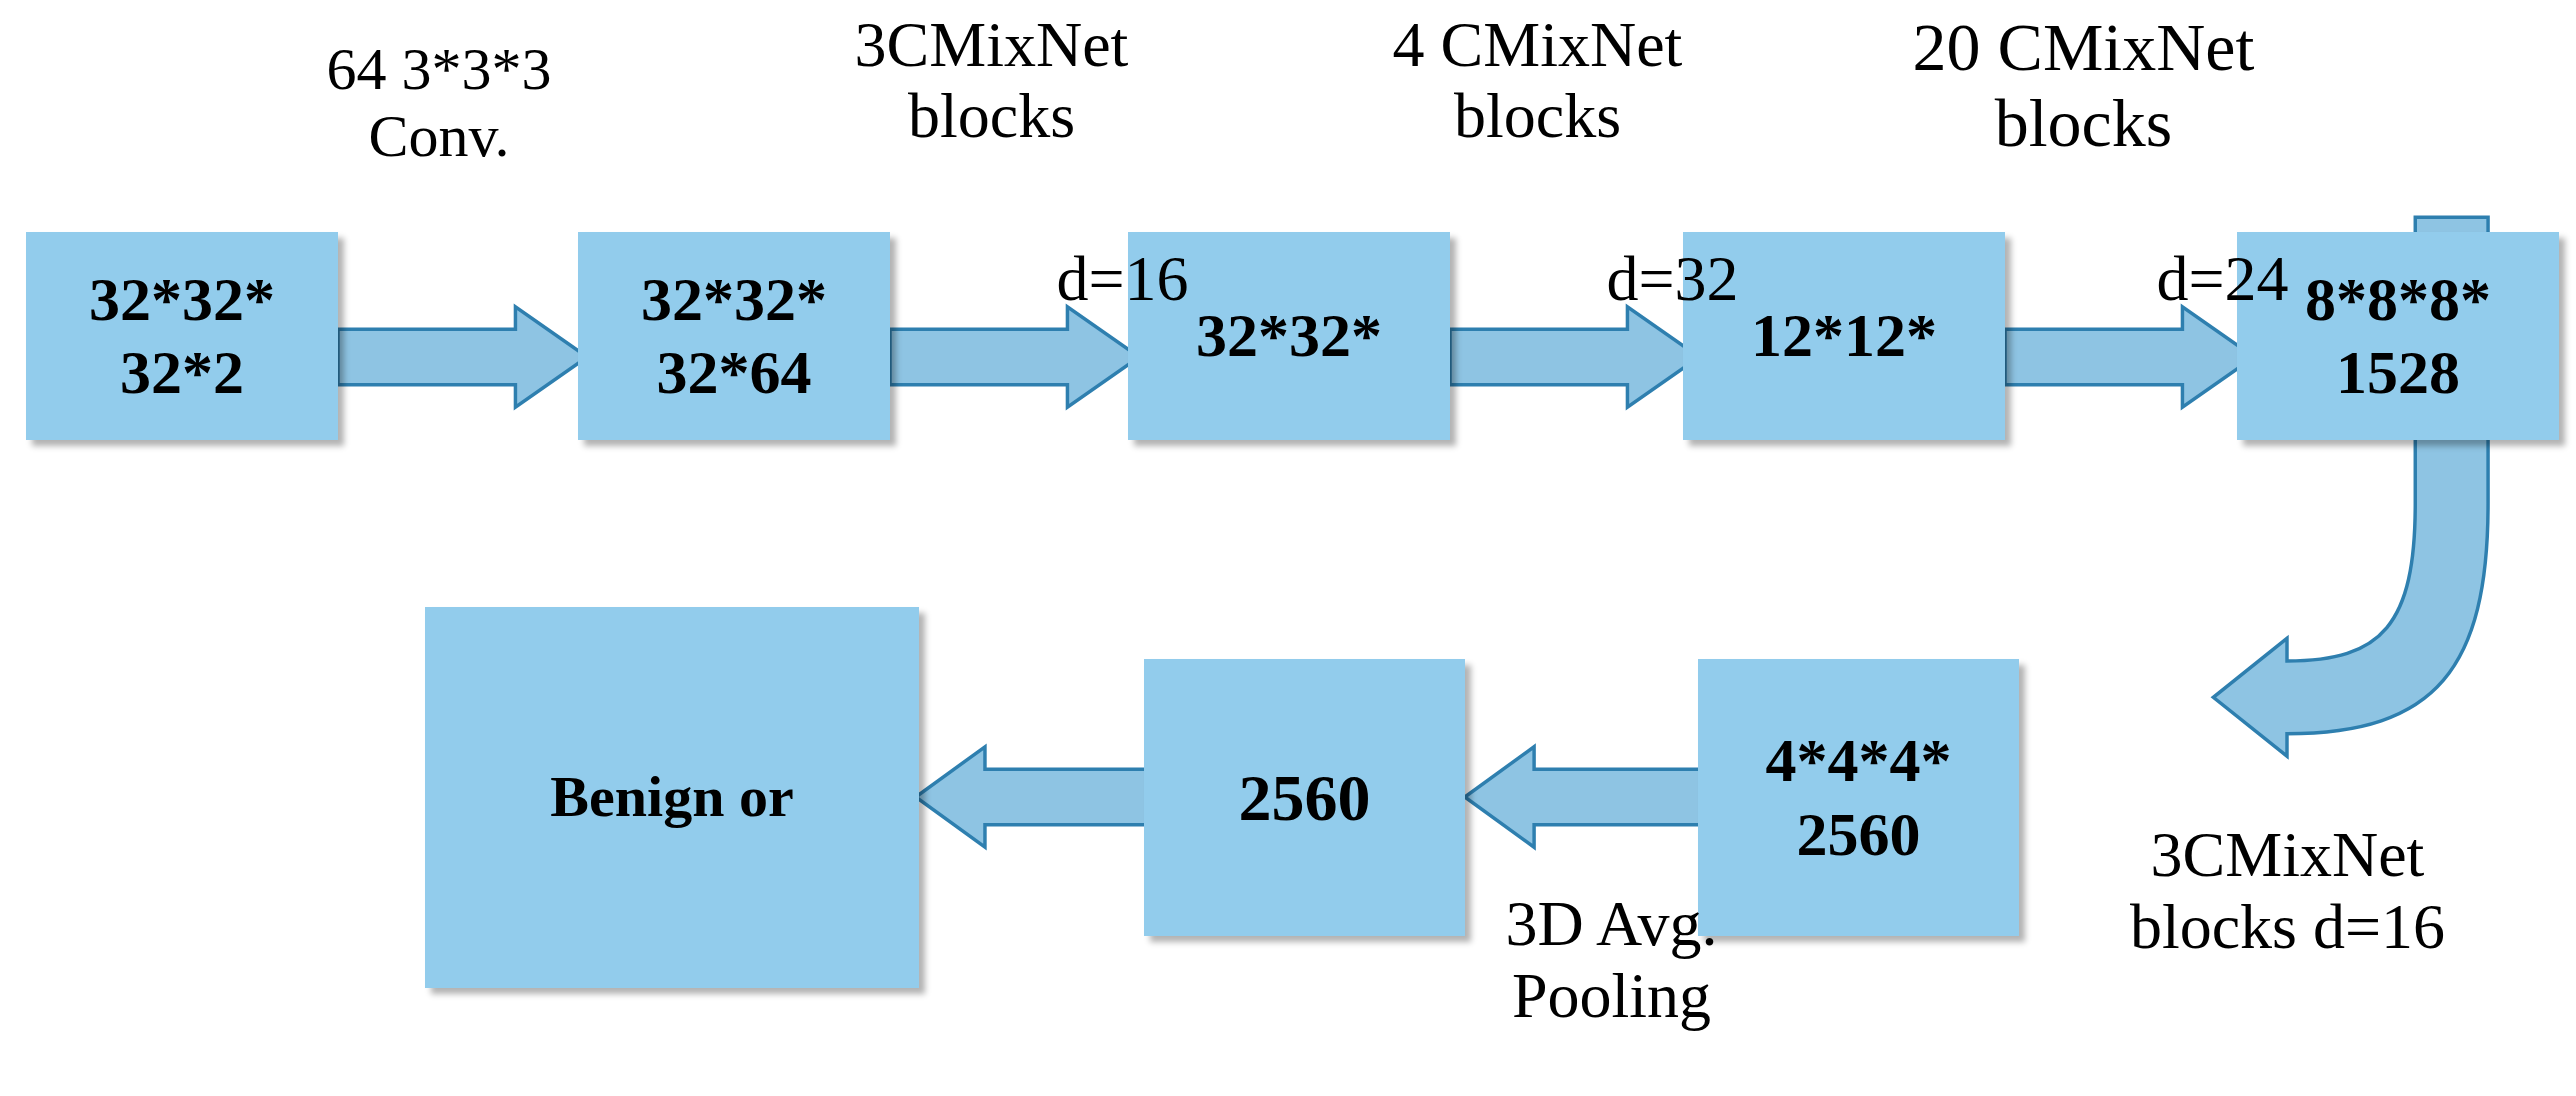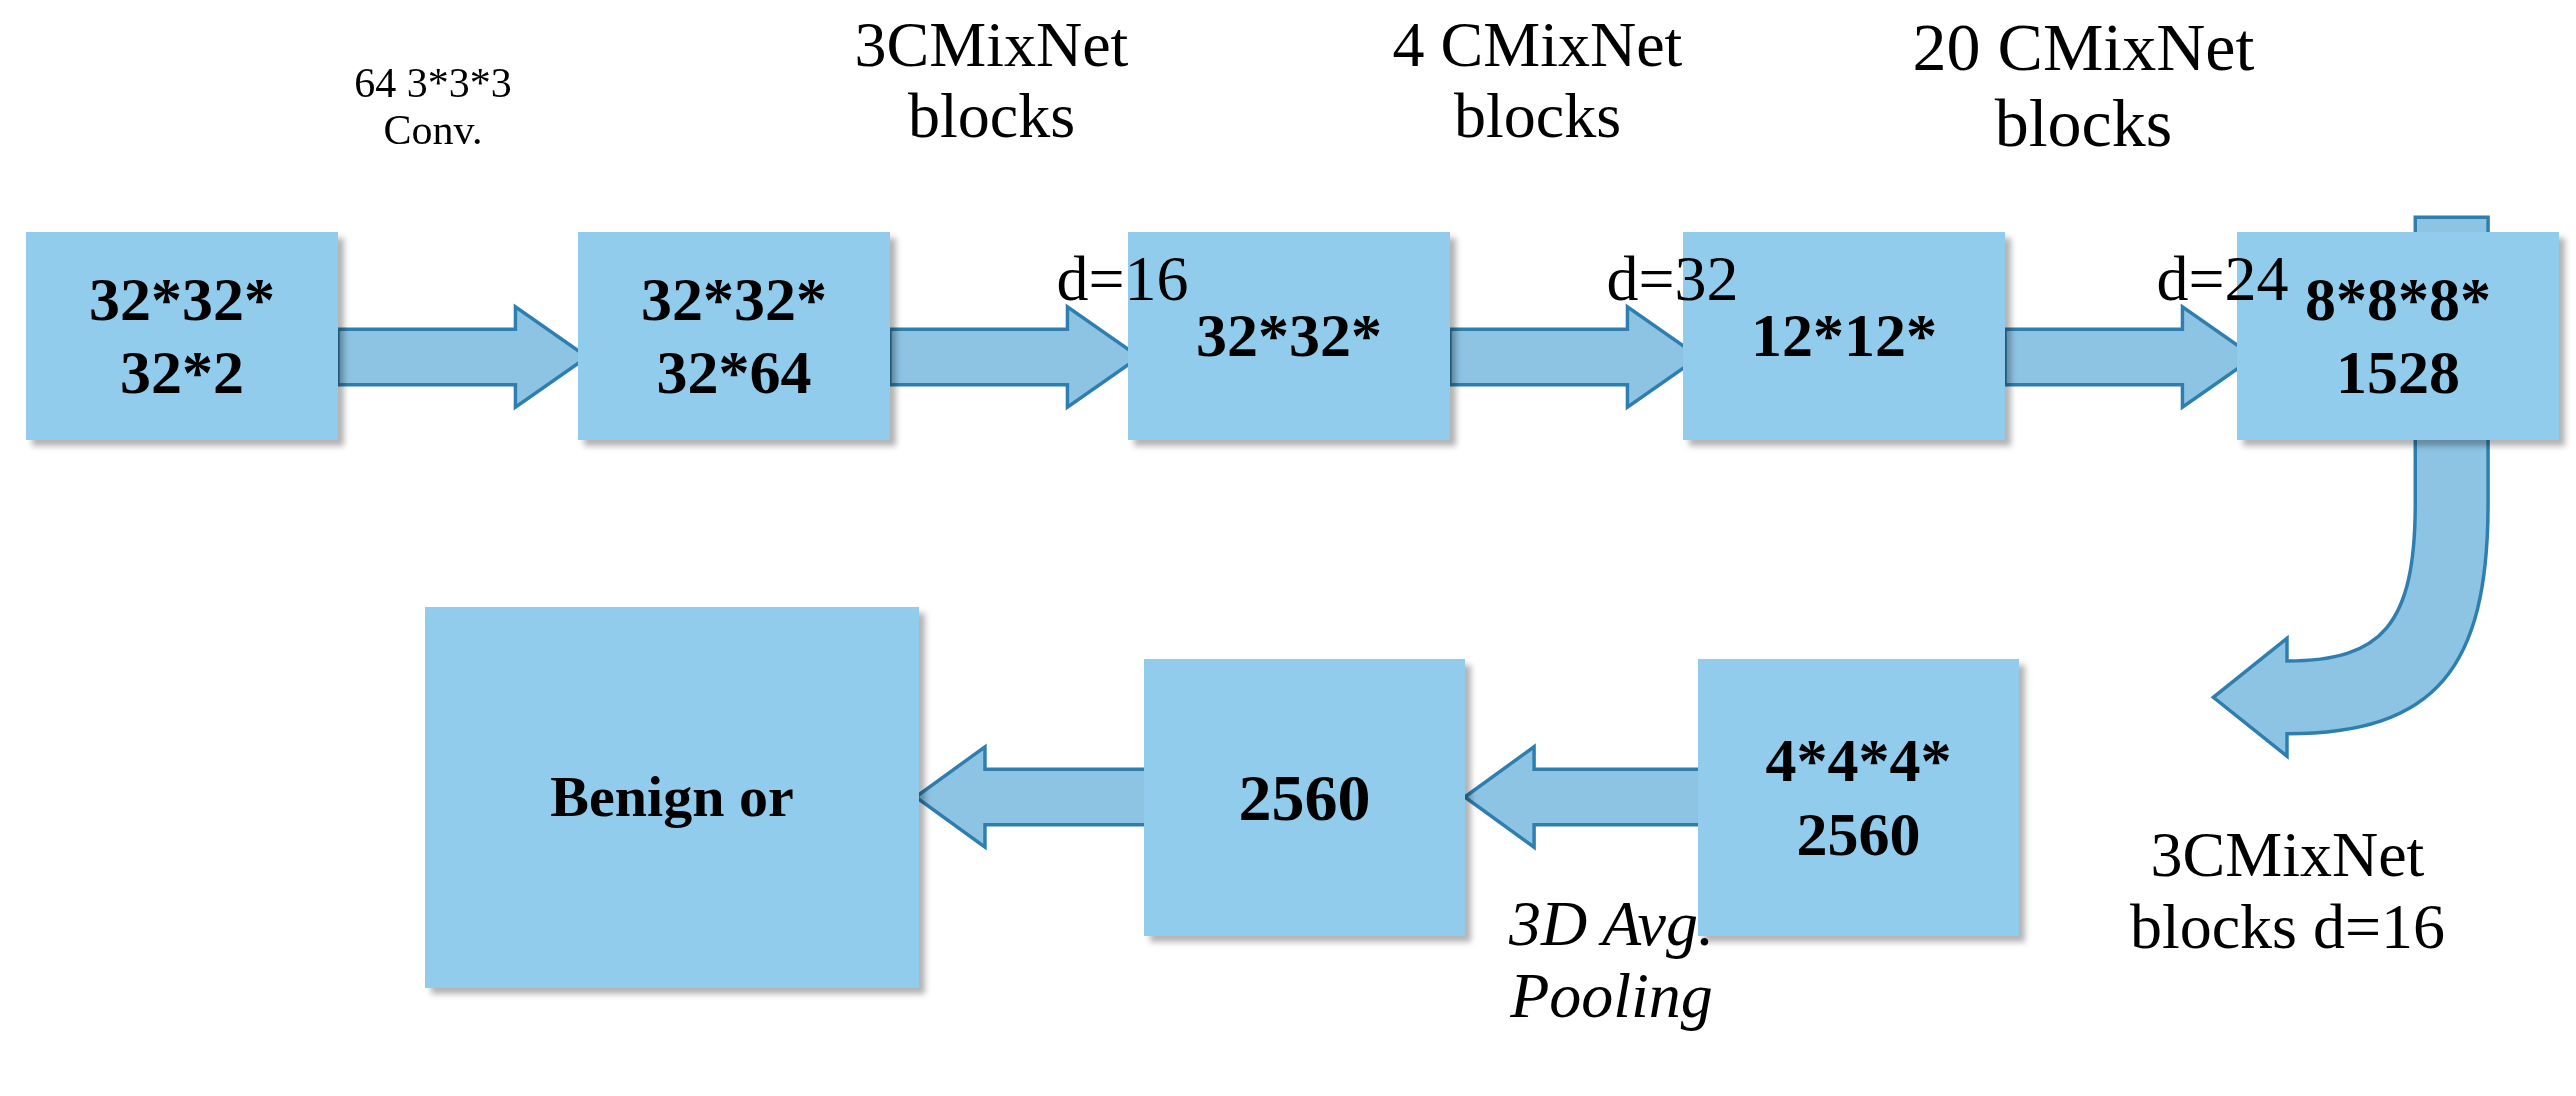--- a/index.html
+++ b/index.html
@@ -61,21 +61,21 @@
     height: 607px;
     z-index: 2;
   }
   #elbow-arrow svg { display: block; overflow: visible; }
 </style>
 </head>
 <body>
 
 <div id="canvas">
 
-  <div class="label" style="left:251px; top:36px; width:364px; font-size:42px;margin-top:24px;">64 3*3*3
+  <div class="label" style="left:257px; top:36px; width:364px; font-size:60px;">64 3*3*3
 Conv.</div>
 
   <div class="label" style="left:788px; top:8.7px; width:407px; font-size:64px;">3CMixNet
 blocks</div>
 
   <div class="label" style="left:1334px; top:8.7px; width:407px; font-size:64px;">4 CMixNet
 blocks</div>
 
   <div class="label" style="left:1880px; top:8.7px; width:407px; font-size:68px;">20 CMixNet
 blocks</div>
@@ -165,20 +165,20 @@
       <polygon points="275,28 82,28 82,2 2,60 82,118 82,92 275,92" fill="#8EC4E3" stroke="#2E7FAF" stroke-width="4"></polygon>
     </svg>
   </div>
 
   <div class="arrow-wrap" style="left:1463px; top:745px; width:241px; height:104px;">
     <svg width="241" height="104" viewBox="0 0 278 120">
       <polygon points="278,28 82,28 82,2 2,60 82,118 82,92 278,92" fill="#8EC4E3" stroke="#2E7FAF" stroke-width="4"></polygon>
     </svg>
   </div>
 
-  <div class="label" style="left:1421px; top:888px; width:381px; font-size:64px;font-style:italic;">3D Avg.
+  <div class="label" style="left:1421px; top:888px; width:381px; font-size:64px;">3D Avg.
 Pooling</div>
 
   <div class="label" style="left:2019px; top:819px; width:537px; font-size:64px;">3CMixNet
 blocks d=16</div>
 
 </div>
 
 
 </body></html>

